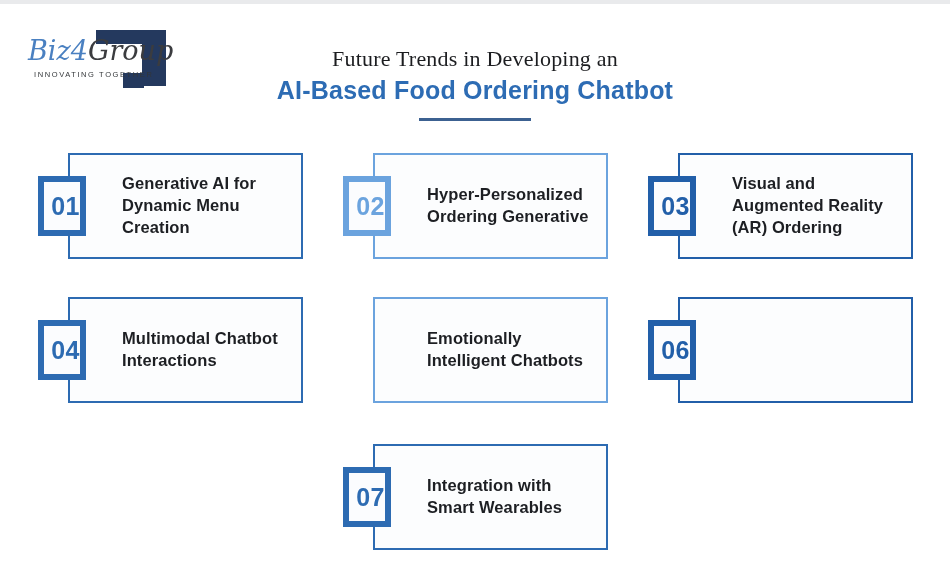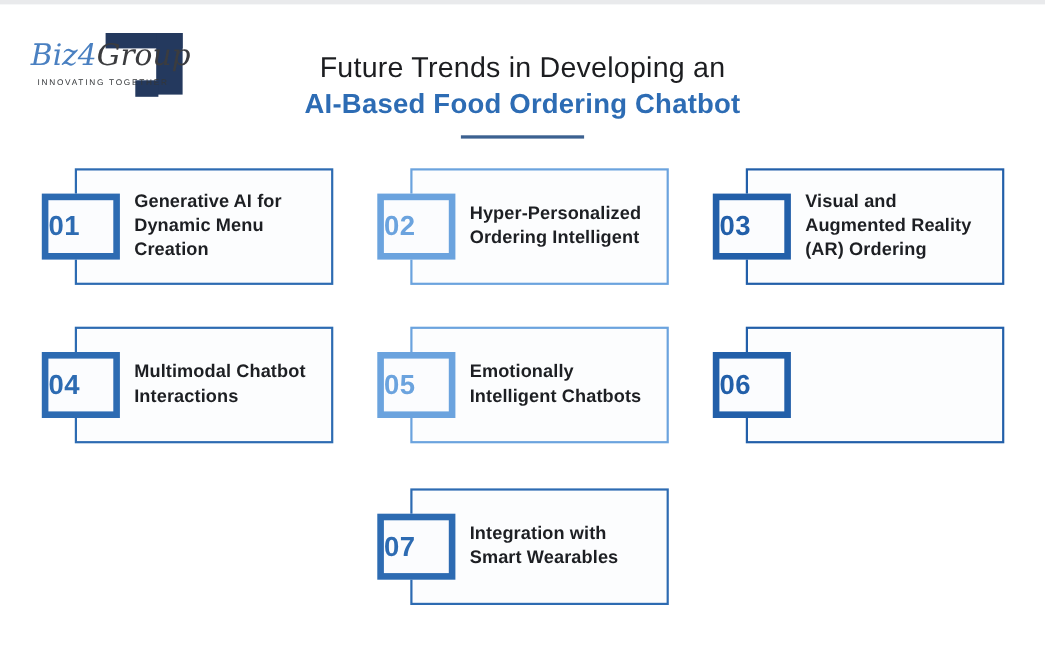--- a/index.html
+++ b/index.html
@@ -26,38 +26,38 @@
     font-size: 27px; line-height: 30px; white-space: nowrap; z-index: 2;
   }
   .logo-tagline {
     position: absolute; left: 8px; top: 52px;
     font-size: 7.5px; letter-spacing: 1.6px; font-weight: 400; color: #333639; z-index: 2;
     white-space: nowrap;
   }
 
   
   .title-block { position: absolute; left: 0; right: 0; top: 42px; text-align: center; }
-  .title-line1 { font-size: 26px; font-weight: 500; color: #1c1d20; letter-spacing: 0.2px; }
+  .title-line1 { font-size: 22px; font-weight: 500; color: #1c1d20; letter-spacing: 0.2px; font-family: Liberation Serif, serif; }
   .title-line2 { font-size: 25px; font-weight: 700; letter-spacing: 0.2px; margin-top: 4px; }
   .title-underline { width: 112px; height: 3px; margin: 13px auto 0 auto; }
 
   
   .card {
     position: absolute;
     width: 235px; height: 106px;
     background: #fcfdfe;
     border: 2.5px solid var(--accent, #2d6bb2);
   }
   .badge {
     position: absolute; left: -32px; top: 50%;
     transform: translateY(-50%);
-    width: 71px; height: 60px;
+    width: 48px; height: 60px;
     background: #fbfcfe;
     border: 6px solid var(--accent, #2d6bb2);
-    display: flex; align-items: center; justify-content: flex-start;
+    display: flex; align-items: center; justify-content: flex-end;
     z-index: 2;
   }
   .badge span {
     font-size: 25px; font-weight: 700;
     color: var(--accent, #2d6bb2);
     letter-spacing: 0.5px;
   }
   .card-title {
     position: absolute; left: 52px; right: 5px; top: 50%;
     transform: translateY(-50%);
@@ -89,39 +89,36 @@
   <div class="card" style="left: 68px; top: 149px; --accent: #2d6bb2;">
     <div class="badge">
         <span>01</span>
       </div>
     <div class="card-title">Generative AI for Dynamic Menu Creation</div>
   </div>
   <div class="card" style="left: 373px; top: 149px; --accent: #6ba3de;">
     <div class="badge">
         <span>02</span>
       </div>
-    <div class="card-title">Hyper-Personalized Ordering Intelligent</div>
+    <div class="card-title">Hyper-Personalized Ordering Generative</div>
   </div>
   <div class="card" style="left: 678px; top: 149px; --accent: #225fa9;">
     <div class="badge">
         <span>03</span>
       </div>
     <div class="card-title">Visual and Augmented Reality (AR) Ordering</div>
   </div>
 
   <div class="card" style="left: 68px; top: 293px; --accent: #2d6bb2;">
     <div class="badge">
         <span>04</span>
       </div>
     <div class="card-title">Multimodal Chatbot Interactions</div>
   </div>
   <div class="card" style="left: 373px; top: 293px; --accent: #6ba3de;">
-    <div class="badge">
-        <span>05</span>
-      </div>
     <div class="card-title">Emotionally Intelligent Chatbots</div>
   </div>
   <div class="card" style="left: 678px; top: 293px; --accent: #225fa9;">
     <div class="badge">
         <span>06</span>
       </div>
   </div>
 
   <div class="card" style="left: 373px; top: 440px; --accent: #2d6bb2;">
     <div class="badge">

